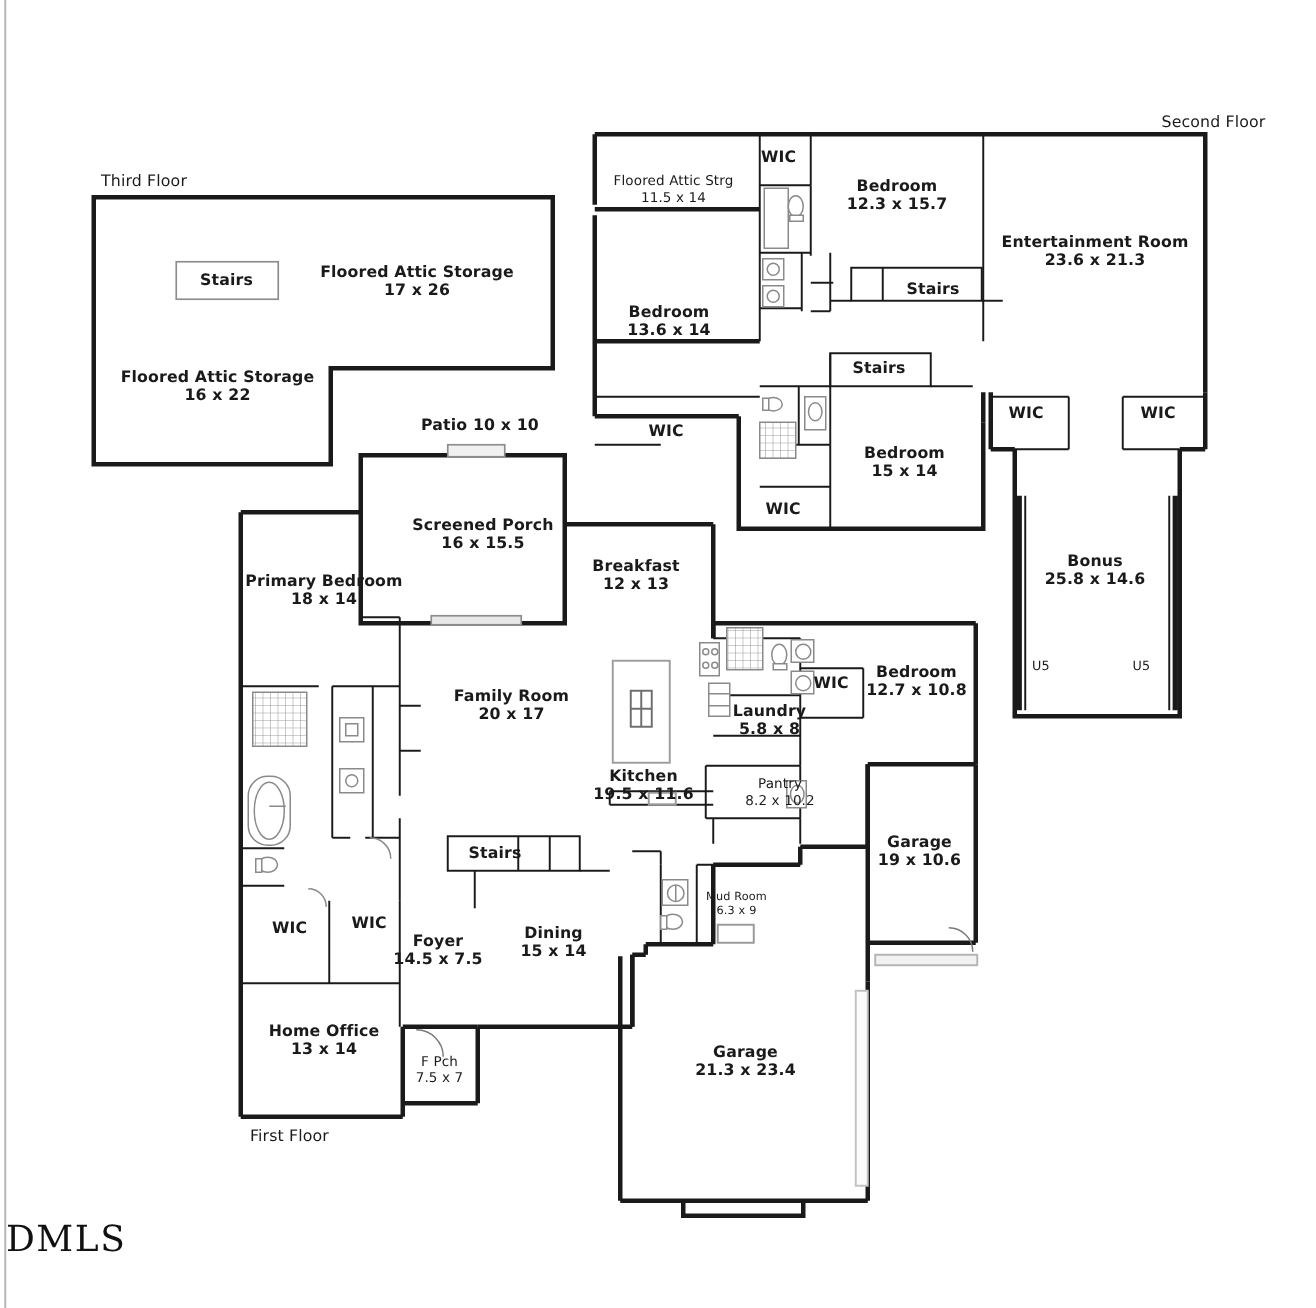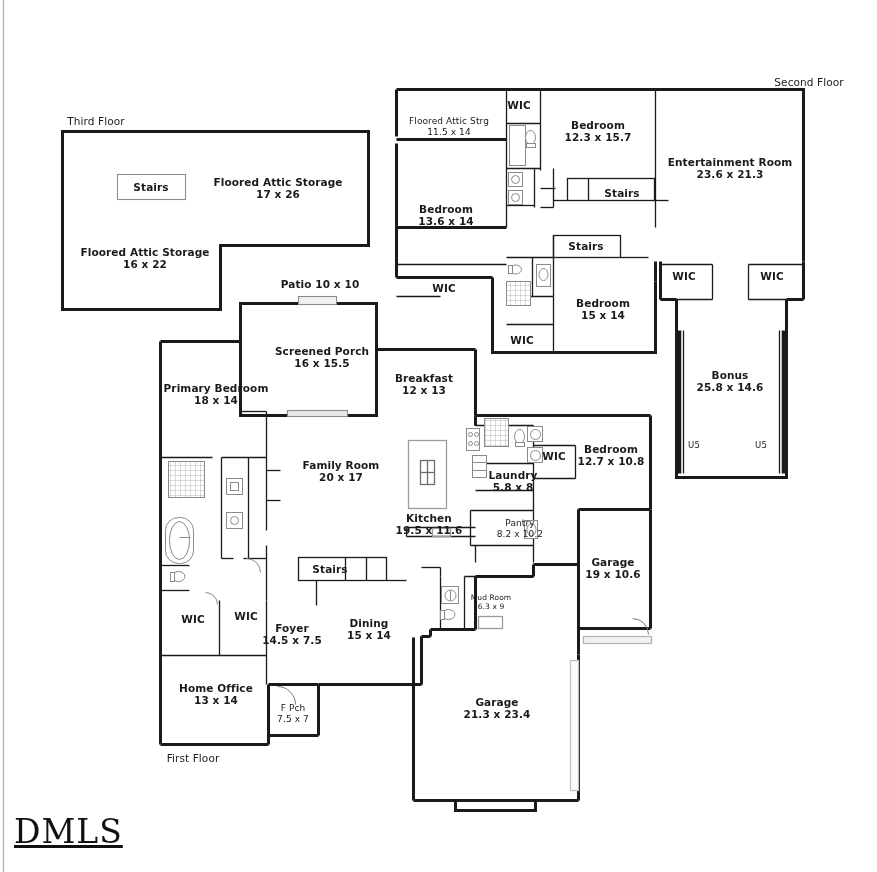--- a/index.html
+++ b/index.html
@@ -40,28 +40,27 @@
     pointer-events: none;
     letter-spacing: 0.1px;
   }
   .lbl.room { font-size: 10.5px; font-weight: bold; }
   .lbl.room-sm { font-size: 9px; }
   .lbl.room-xs { font-size: 7.5px; }
   .lbl.floor-tag { font-size: 10.5px; }
   .lbl.tiny { font-size: 8.5px; }
   .watermark {
     position: absolute;
-    left: 14px;
+    left: 4px;
     top: 812px;
-    font-size: 33px;
+    font-size: 24px;
     font-family: "DejaVu Serif", "Liberation Serif", serif;
     color: #111111;
     letter-spacing: 1px;
     white-space: pre;
-    text-decoration: underline;
   }
 </style>
 </head>
 <body>
 
 <div id="plan-root">
 
   <svg id="plan-svg" viewBox="0 0 877 872" xmlns="http://www.w3.org/2000/svg">
     <defs>
       <pattern id="tilehatch" width="5" height="5" patternUnits="userSpaceOnUse">

